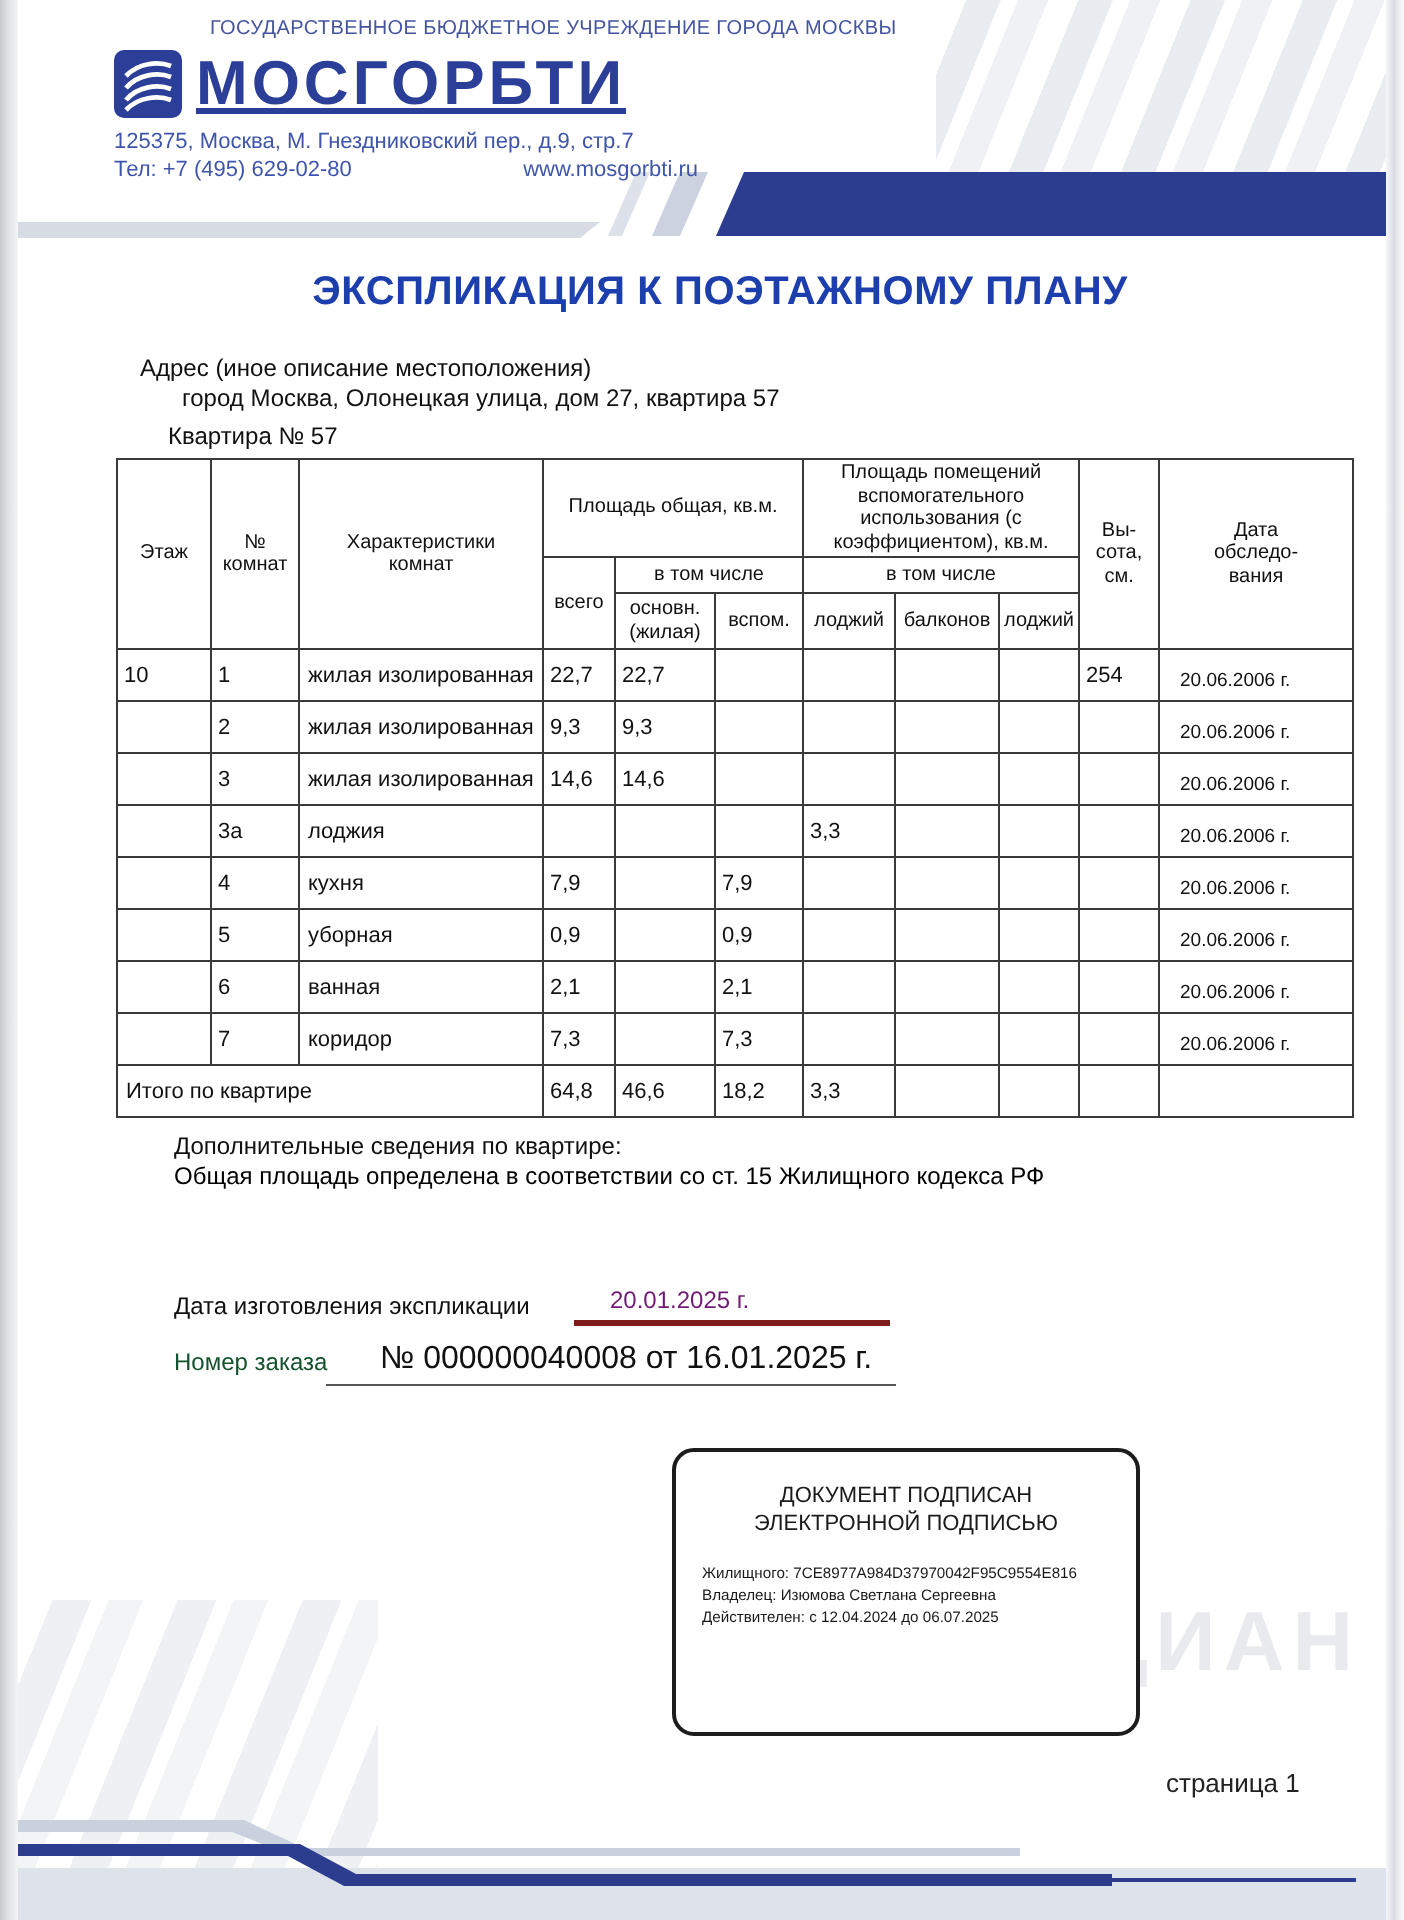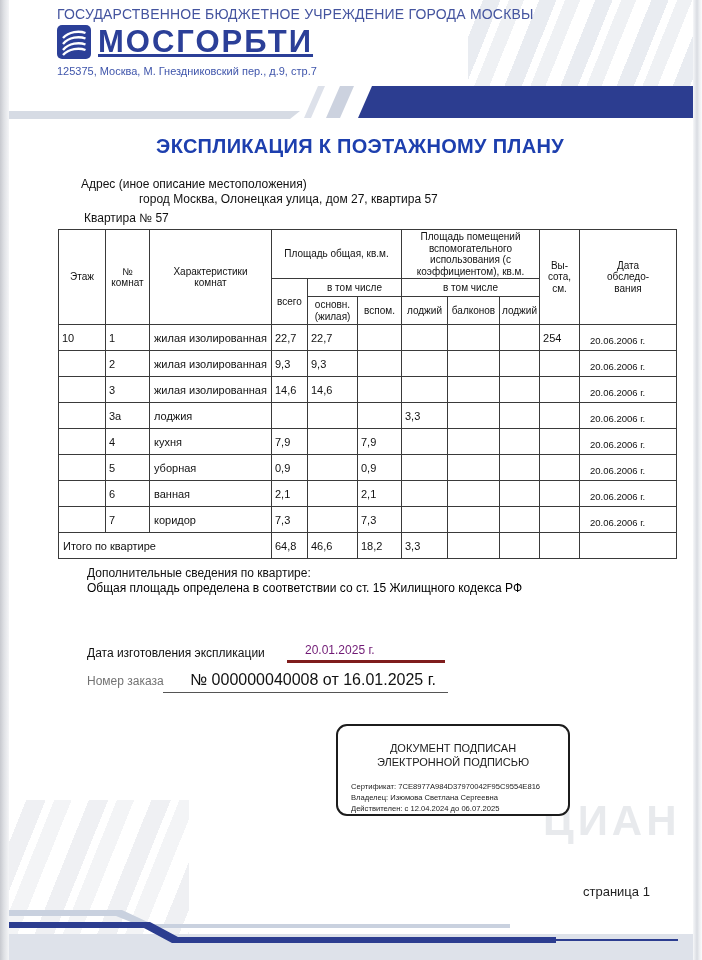--- a/index.html
+++ b/index.html
@@ -36,55 +36,55 @@
     background:repeating-linear-gradient(112deg, transparent 0 16px, #eff0f3 16px 34px, transparent 34px 42px, #f3f4f6 42px 58px);}
   .bottom-band{position:absolute;left:0;bottom:0;width:702px;height:26px;background:#dee2ea;z-index:1;}
   .step-gray{position:absolute;left:0;top:908px;width:702px;height:22px;background:#c9d1df;z-index:2;
     clip-path:polygon(8px 2px,122px 2px,152px 16px,510px 16px,510px 20px,146px 20px,116px 8px,8px 8px);}
   .step-navy{position:absolute;left:0;top:920px;width:702px;height:24px;background:var(--bar-navy);z-index:3;
     clip-path:polygon(8px 2px,150px 2px,178px 17px,556px 17px,556px 19px,678px 19px,678px 21px,556px 21px,556px 23px,172px 23px,144px 8px,8px 8px);}
   .wm{position:absolute;left:543px;top:797px;font-size:42px;font-weight:bold;color:#aab1bd;
     opacity:.26;letter-spacing:4px;z-index:0;}
   
   .org{position:absolute;left:57px;top:9px;z-index:2;}
-  .org-line{font-size:14px;line-height:11px;letter-spacing:.2px;color:var(--header-text-blue);}
+  .org-line{font-size:10px;line-height:11px;letter-spacing:.2px;color:var(--header-text-blue);margin-left:48px;}
   .logo-row{display:flex;align-items:center;gap:7px;margin-top:5px;}
   .logo-icon{width:34px;height:34px;display:block;}
   .logo-text{font-size:31px;font-weight:bold;color:var(--brand-blue);letter-spacing:2px;line-height:34px;text-decoration:underline;}
   .org-addr{margin-top:6px;font-size:11px;color:#3f55ab;width:292px;}
   .org-contact{display:flex;justify-content:space-between;font-size:11px;color:#3f55ab;width:292px;margin-top:2px;}
   
   .doc-title{position:absolute;left:30px;width:660px;top:135px;text-align:center;
     font-size:20px;font-weight:bold;color:var(--title-blue);letter-spacing:.3px;z-index:2;}
-  .addr-label{position:absolute;left:81px;top:177px;font-size:12px;color:#111;text-align:center;}
-  .addr-value{position:absolute;left:91px;top:192px;font-size:12px;color:#111;margin-left:48px;}
+  .addr-label{position:absolute;left:70px;top:177px;font-size:12px;color:#111;text-align:center;}
+  .addr-value{position:absolute;left:91px;top:192px;font-size:12px;color:#111;}
   .apt{position:absolute;left:84px;top:211px;font-size:12px;color:#111;}
   
   .expl-table{position:absolute;left:58px;top:229px;width:618px;z-index:2;
     border-collapse:collapse;table-layout:fixed;background:#fff;}
   .expl-table th,.expl-table td{border:1px solid #3a3a3a;}
   .expl-table th{font-weight:normal;font-size:10px;line-height:11.5px;text-align:center;
     vertical-align:middle;white-space:pre-line;padding:1px;color:#111;}
   .expl-table td{font-size:11px;padding:1px 2px 1px 3px;vertical-align:middle;color:#111;
     overflow:hidden;white-space:nowrap;}
   tr.h1{height:46px;} tr.h2{height:18px;} tr.h3{height:28px;}
   .expl-table tbody tr{height:26px;}
   td.c-date{font-size:9.5px;vertical-align:bottom;padding:0 0 4px 10px;}
   td.c-text{padding-left:4px;}
   
   .note1{position:absolute;left:87px;top:566px;font-size:12px;color:#111;}
   .note2{position:absolute;left:87px;top:581px;font-size:12px;color:#000000;}
   .date-row-label{position:absolute;left:87px;top:646px;font-size:12px;color:#111;}
   .date-row-value{position:absolute;left:287px;top:643px;width:158px;box-sizing:border-box;
     border-bottom:3px solid #7f1d1d;font-size:12px;padding:0 0 3px 18px;color:#701a75;}
-  .order-row-label{position:absolute;left:87px;top:674px;font-size:12px;color:#737373;text-align:center;}
+  .order-row-label{position:absolute;left:87px;top:674px;font-size:12px;color:#14532d;text-align:center;}
   .order-row-value{position:absolute;left:163px;top:671px;width:285px;box-sizing:border-box;
     border-bottom:1px solid #555;font-size:16px;padding:0 0 3px 27px;color:#111;}
   
-  .sig-box{position:absolute;left:336px;top:724px;width:234px;height:92px;box-sizing:border-box;
+  .sig-box{position:absolute;left:336px;top:724px;width:234px;height:144px;box-sizing:border-box;
     border:2px solid #1c1c1c;border-radius:11px;background:#fff;z-index:2;}
   .sig-title{text-align:center;font-size:11px;line-height:14px;color:#1a1a1a;margin-top:15px;}
   .sig-details{margin:12px 0 0 13px;font-size:7.6px;line-height:11px;color:#1a1a1a;}
   
   .page-label{position:absolute;left:583px;top:884px;font-size:13px;color:#222;z-index:2;}
 </style>
 </head>
 <body>
 
 <div>
@@ -106,20 +106,24 @@
       <svg class="logo-icon" viewBox="0 0 34 34" xmlns="http://www.w3.org/2000/svg">
         <rect x="0" y="0" width="34" height="34" rx="5" fill="#2b3f98"></rect>
         <path d="M6 13 C 12 6.5, 22 5.5, 28.5 8" stroke="#fff" stroke-width="2.4" fill="none"></path>
         <path d="M6 19 C 12 12, 22 11, 28.5 13.5" stroke="#fff" stroke-width="2.4" fill="none"></path>
         <path d="M6 25 C 12 18, 22 17, 28.5 19.5" stroke="#fff" stroke-width="2.4" fill="none"></path>
         <path d="M6 30 C 12 23.5, 22 22.5, 28.5 25" stroke="#fff" stroke-width="2.4" fill="none"></path>
       </svg>
       <span class="logo-text">МОСГОРБТИ</span>
     </div>
     <div class="org-addr">125375, Москва, М. Гнездниковский пер., д.9, стр.7</div>
+    <div class="org-contact">
+      <span>Тел: +7 (495) 629-02-80</span>
+      <span>www.mosgorbti.ru</span>
+    </div>
   </div>
 
   <div class="doc-title">ЭКСПЛИКАЦИЯ К ПОЭТАЖНОМУ ПЛАНУ</div>
 
   <div class="addr-label">Адрес (иное описание местоположения)</div>
   <div class="addr-value">город Москва, Олонецкая улица, дом 27, квартира 57</div>
   <div class="apt">Квартира № 57</div>
 
   <table class="expl-table">
     <colgroup>
@@ -293,21 +297,21 @@
   <div class="date-row-value">20.01.2025 г.</div>
   <div class="order-row-label">Номер заказа</div>
   <div class="order-row-value">№ 000000040008 от 16.01.2025 г.</div>
 
   <div class="sig-box">
     <div class="sig-title">
       <div>ДОКУМЕНТ ПОДПИСАН</div>
       <div>ЭЛЕКТРОННОЙ ПОДПИСЬЮ</div>
     </div>
     <div class="sig-details">
-      <div>Сертификат: 7CE8977A984D37970042F95C9554E816</div>
+      <div>Жилищного: 7CE8977A984D37970042F95C9554E816</div>
       <div>Владелец: Изюмова Светлана Сергеевна</div>
       <div>Действителен: с 12.04.2024 до 06.07.2025</div>
     </div>
   </div>
 
   <div class="page-label">страница 1</div>
 
   <div class="edge-left"></div>
   <div class="edge-right"></div>
 </div>

